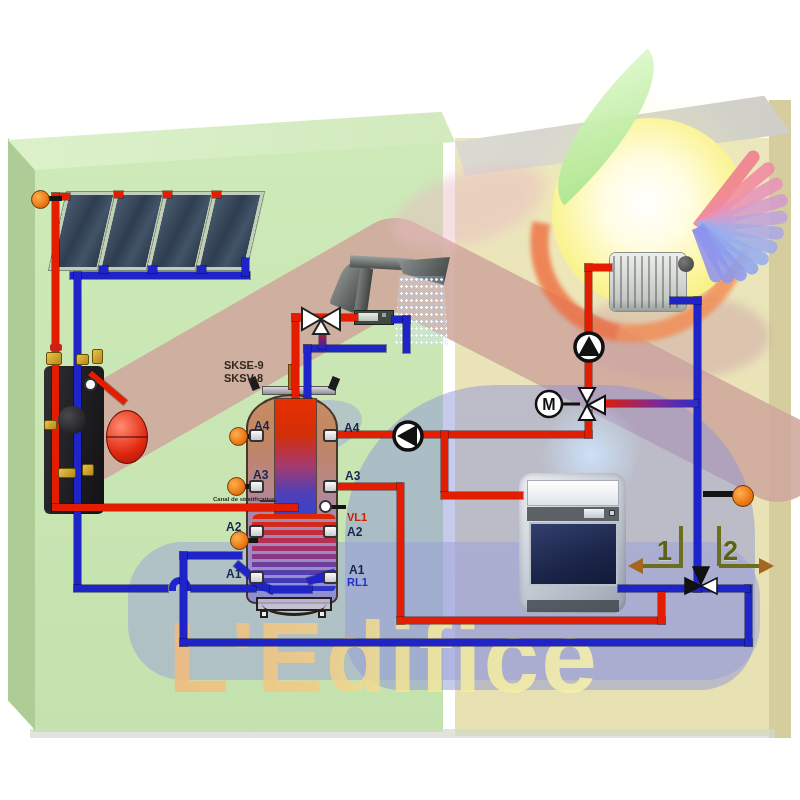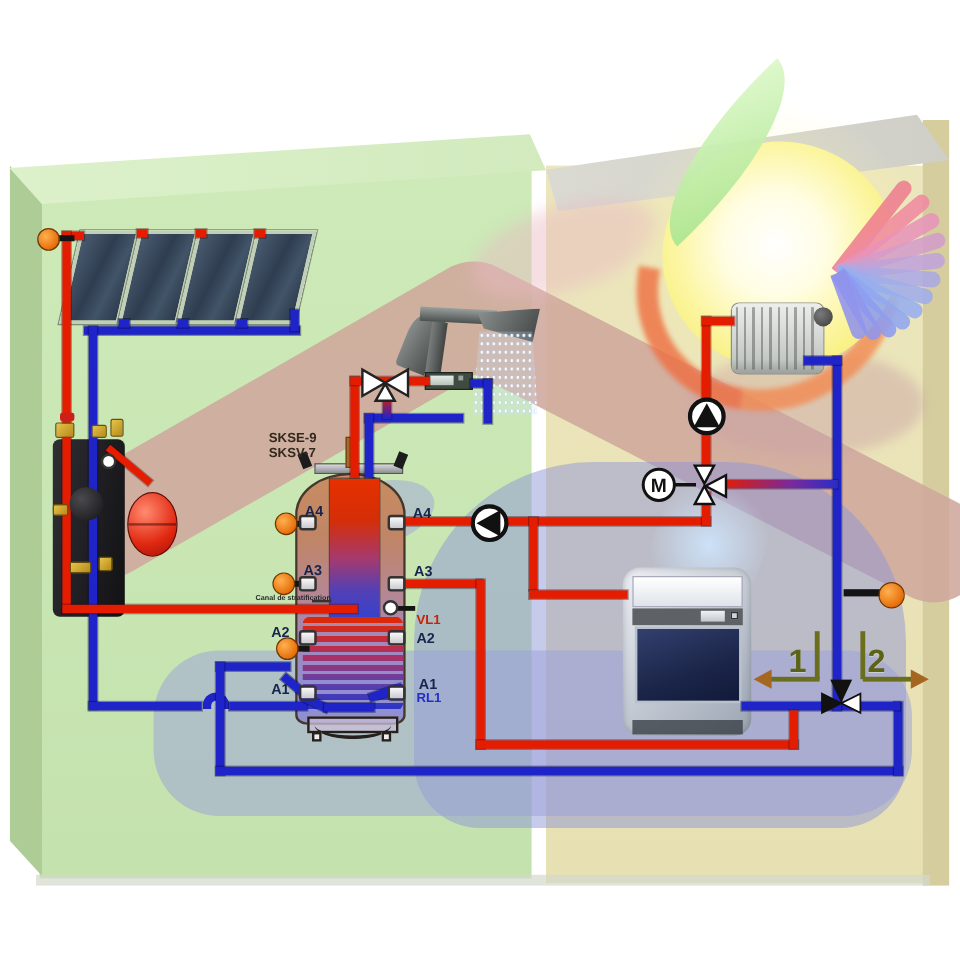--- a/index.html
+++ b/index.html
@@ -95,20 +95,21 @@
 
   <div style="left:337px;top:262px;width:26px;height:48px;border-radius:40% 0 0 10%;background:linear-gradient(100deg,#8b9090,#4c514f);transform:rotate(22deg);"></div>
   <div style="left:357px;top:268px;width:13px;height:46px;background:linear-gradient(90deg,#7a7f7d,#3f4443);transform:rotate(8deg);"></div>
   <div style="left:350px;top:257px;width:64px;height:12px;background:linear-gradient(#9aa09e,#4c514f);transform:rotate(3deg);"></div>
   <div style="left:398px;top:257px;width:52px;height:28px;clip-path:polygon(0 14%,100% 0,88% 100%,10% 60%);background:linear-gradient(120deg,#8b9090,#3f4443);"></div>
   <div style="left:394px;top:276px;width:54px;height:70px;clip-path:polygon(10% 0,92% 0,100% 100%,0 100%);background-color:rgba(205,228,250,.25);background-image:radial-gradient(circle,rgba(255,255,255,.95) 0 1px,rgba(170,205,245,.55) 1.3px,transparent 1.9px);background-size:5px 7px;"></div>
   <div style="left:354px;top:310px;width:40px;height:15px;background:#3f4a40;border:1px solid #1c221c;"></div>
   <div style="left:358px;top:313px;width:20px;height:8px;background:linear-gradient(#e6ece8,#b8c2ba);"></div>
   <div style="left:382px;top:313px;width:4px;height:4px;background:#9aa5a0;"></div>
 
+  <div class="wm" style="left:168px;top:600px;">L'Edifice</div>
 
   <div class="pb" style="left:70px;top:272px;width:180px;height:7px;"></div>
   <div class="pb" style="left:242px;top:258px;width:7px;height:18px;"></div>
   <div class="pb" style="left:99px;top:266px;width:9px;height:7px;"></div>
   <div class="pb" style="left:148px;top:266px;width:9px;height:7px;"></div>
   <div class="pb" style="left:197px;top:266px;width:9px;height:7px;"></div>
   <div class="pb" style="left:74px;top:272px;width:7px;height:319px;"></div>
   <div class="pb" style="left:74px;top:585px;width:94px;height:7px;"></div>
   <div style="left:169px;top:577px;width:22px;height:14px;border:7px solid #1f24c8;border-bottom:none;border-radius:11px 11px 0 0;"></div>
   <div class="pb" style="left:191px;top:585px;width:65px;height:7px;"></div>
@@ -211,21 +212,21 @@
   <div style="left:679px;top:526px;width:4px;height:40px;background:#6b6e1c;"></div>
   <div style="left:641px;top:564px;width:42px;height:4px;background:#6b6e1c;"></div>
   <div style="left:628px;top:558px;width:0;height:0;border-top:8px solid transparent;border-bottom:8px solid transparent;border-right:15px solid #a5671f;"></div>
   <div style="left:717px;top:526px;width:4px;height:40px;background:#6b6e1c;"></div>
   <div style="left:719px;top:564px;width:42px;height:4px;background:#6b6e1c;"></div>
   <div style="left:759px;top:558px;width:0;height:0;border-top:8px solid transparent;border-bottom:8px solid transparent;border-left:15px solid #a5671f;"></div>
   <div class="mk" style="left:657px;top:536px;">1</div>
   <div class="mk" style="left:723px;top:536px;">2</div>
 
   <div class="lbl" style="left:224px;top:360px;font-size:11px;color:#33291e;">SKSE-9</div>
-  <div class="lbl" style="left:224px;top:373px;font-size:11px;color:#33291e;">SKSV-7</div>
+  <div class="lbl" style="left:224px;top:373px;font-size:11px;color:#33291e;">SKSV-8</div>
   <div class="lbl" style="left:254px;top:420px;">A4</div>
   <div class="lbl" style="left:253px;top:469px;">A3</div>
   <div class="lbl" style="left:226px;top:521px;">A2</div>
   <div class="lbl" style="left:226px;top:568px;">A1</div>
   <div class="lbl" style="left:344px;top:422px;">A4</div>
   <div class="lbl" style="left:345px;top:470px;">A3</div>
   <div class="lbl" style="left:347px;top:526px;">A2</div>
   <div class="lbl" style="left:349px;top:564px;">A1</div>
   <div class="lbl" style="left:347px;top:512px;color:#cc2000;font-size:11px;">VL1</div>
   <div class="lbl" style="left:347px;top:577px;color:#2030c8;font-size:11px;">RL1</div>

